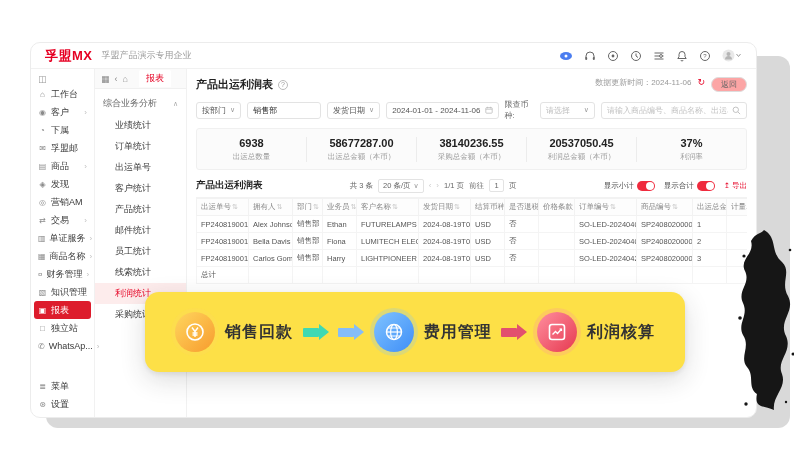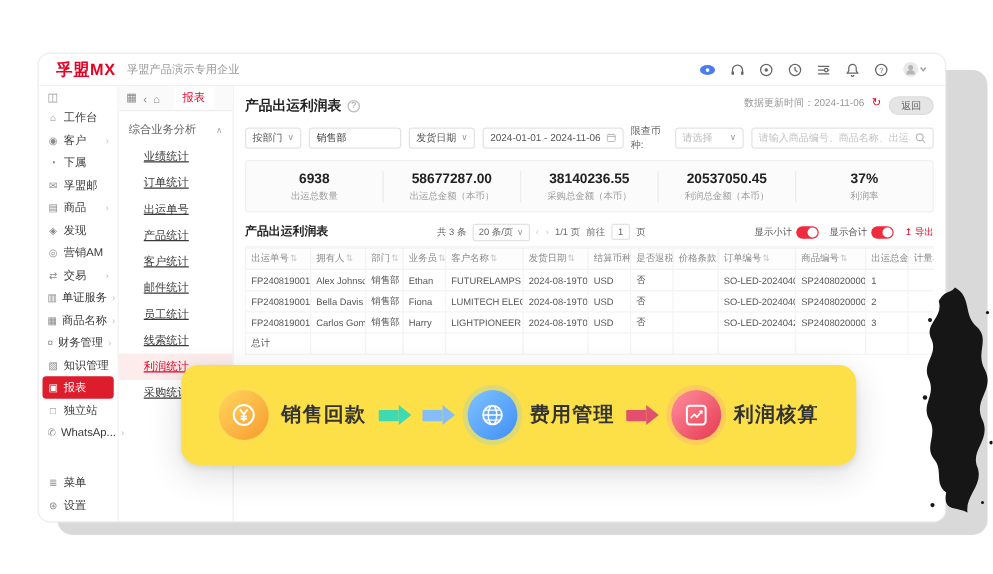--- a/index.html
+++ b/index.html
@@ -42,34 +42,34 @@
   
   .subnav { width:92px; flex:0 0 92px; border-right:1px solid #f1f1f1;
     font-size:9px; display:flex; flex-direction:column; }
   .tabstrip { height:20px; display:flex; align-items:center; gap:5px; padding:0 6px;
     background:#fafafa; border-bottom:1px solid #f0f0f0; color:#8a8a8a; font-size:9px; }
   .tab-active { color:#e60023; background:#fff; padding:2px 7px; margin-left:6px;
     border-radius:2px 2px 0 0; }
   .subnav-group { display:flex; align-items:center; justify-content:space-between;
     padding:8px 8px 5px 8px; color:#666; }
   .subnav-items { display:flex; flex-direction:column; }
-  .subnav-item { padding:4px 0 4px 20px; color:#3a3a3a; cursor:pointer;text-decoration:underline; }
+  .subnav-item { padding:4px 0 4px 20px; color:#3a3a3a; cursor:pointer; }
   .subnav-item.active { color:#e60023; background:#fdecec; }
 
   
   .content { flex:1; min-width:0; padding:7px 9px; display:flex; flex-direction:column; }
   .content-head { display:flex; align-items:center; height:17px; }
   .page-title { font-size:11px; font-weight:bold; color:#222; }
   .help-circle { width:10px; height:10px; border:1px solid #bbb; color:#999; border-radius:50%;
     font-size:7px; display:flex; align-items:center; justify-content:center; margin-left:5px; }
   .head-right { margin-left:auto; display:flex; align-items:flex-start; gap:6px; }
   .updated { font-size:8px; color:#999; }
   .refresh { color:#e60023; font-size:9px; cursor:pointer; }
   .back-btn { border:1px solid #ddd; border-radius:9px; padding:1px 9px; font-size:8px;
-    color:#666; background:#e5e5e5; cursor:pointer; }
+    color:#666; background:#fca5a5; cursor:pointer; }
 
   .filterbar { display:flex; align-items:center; gap:6px; margin:6px 0 7px; font-size:8px;
     color:#555; }
   .chip { border:1px solid #e3e3e3; border-radius:3px; height:17px; display:flex;
     align-items:center; gap:4px; padding:0 5px; background:#fff; white-space:nowrap; }
   .chip .dd { color:#999; font-size:7px; }
   .chip input { border:none; outline:none; font-size:8px; width:100%; color:#333;
     font-family:inherit; background:transparent; }
   .chip.dept-val { width:84px; }
   .chip.daterange { width:122px; color:#555; }
@@ -288,22 +288,22 @@
           <span class="tab-active">报表</span>
         </div>
         <div class="subnav-group">
           <span>综合业务分析</span>
           <span style="color:#aaa;font-size:7px;">∧</span>
         </div>
         <div class="subnav-items">
             <div class="subnav-item">业绩统计</div>
             <div class="subnav-item">订单统计</div>
             <div class="subnav-item">出运单号</div>
+            <div class="subnav-item">客户统计</div>
             <div class="subnav-item">产品统计</div>
-            <div class="subnav-item">客户统计</div>
             <div class="subnav-item">邮件统计</div>
             <div class="subnav-item">员工统计</div>
             <div class="subnav-item">线索统计</div>
             <div class="subnav-item active">利润统计</div>
             <div class="subnav-item">采购统计</div>
           </div>
       </nav>
 
       <main class="content">
         <div class="content-head">

